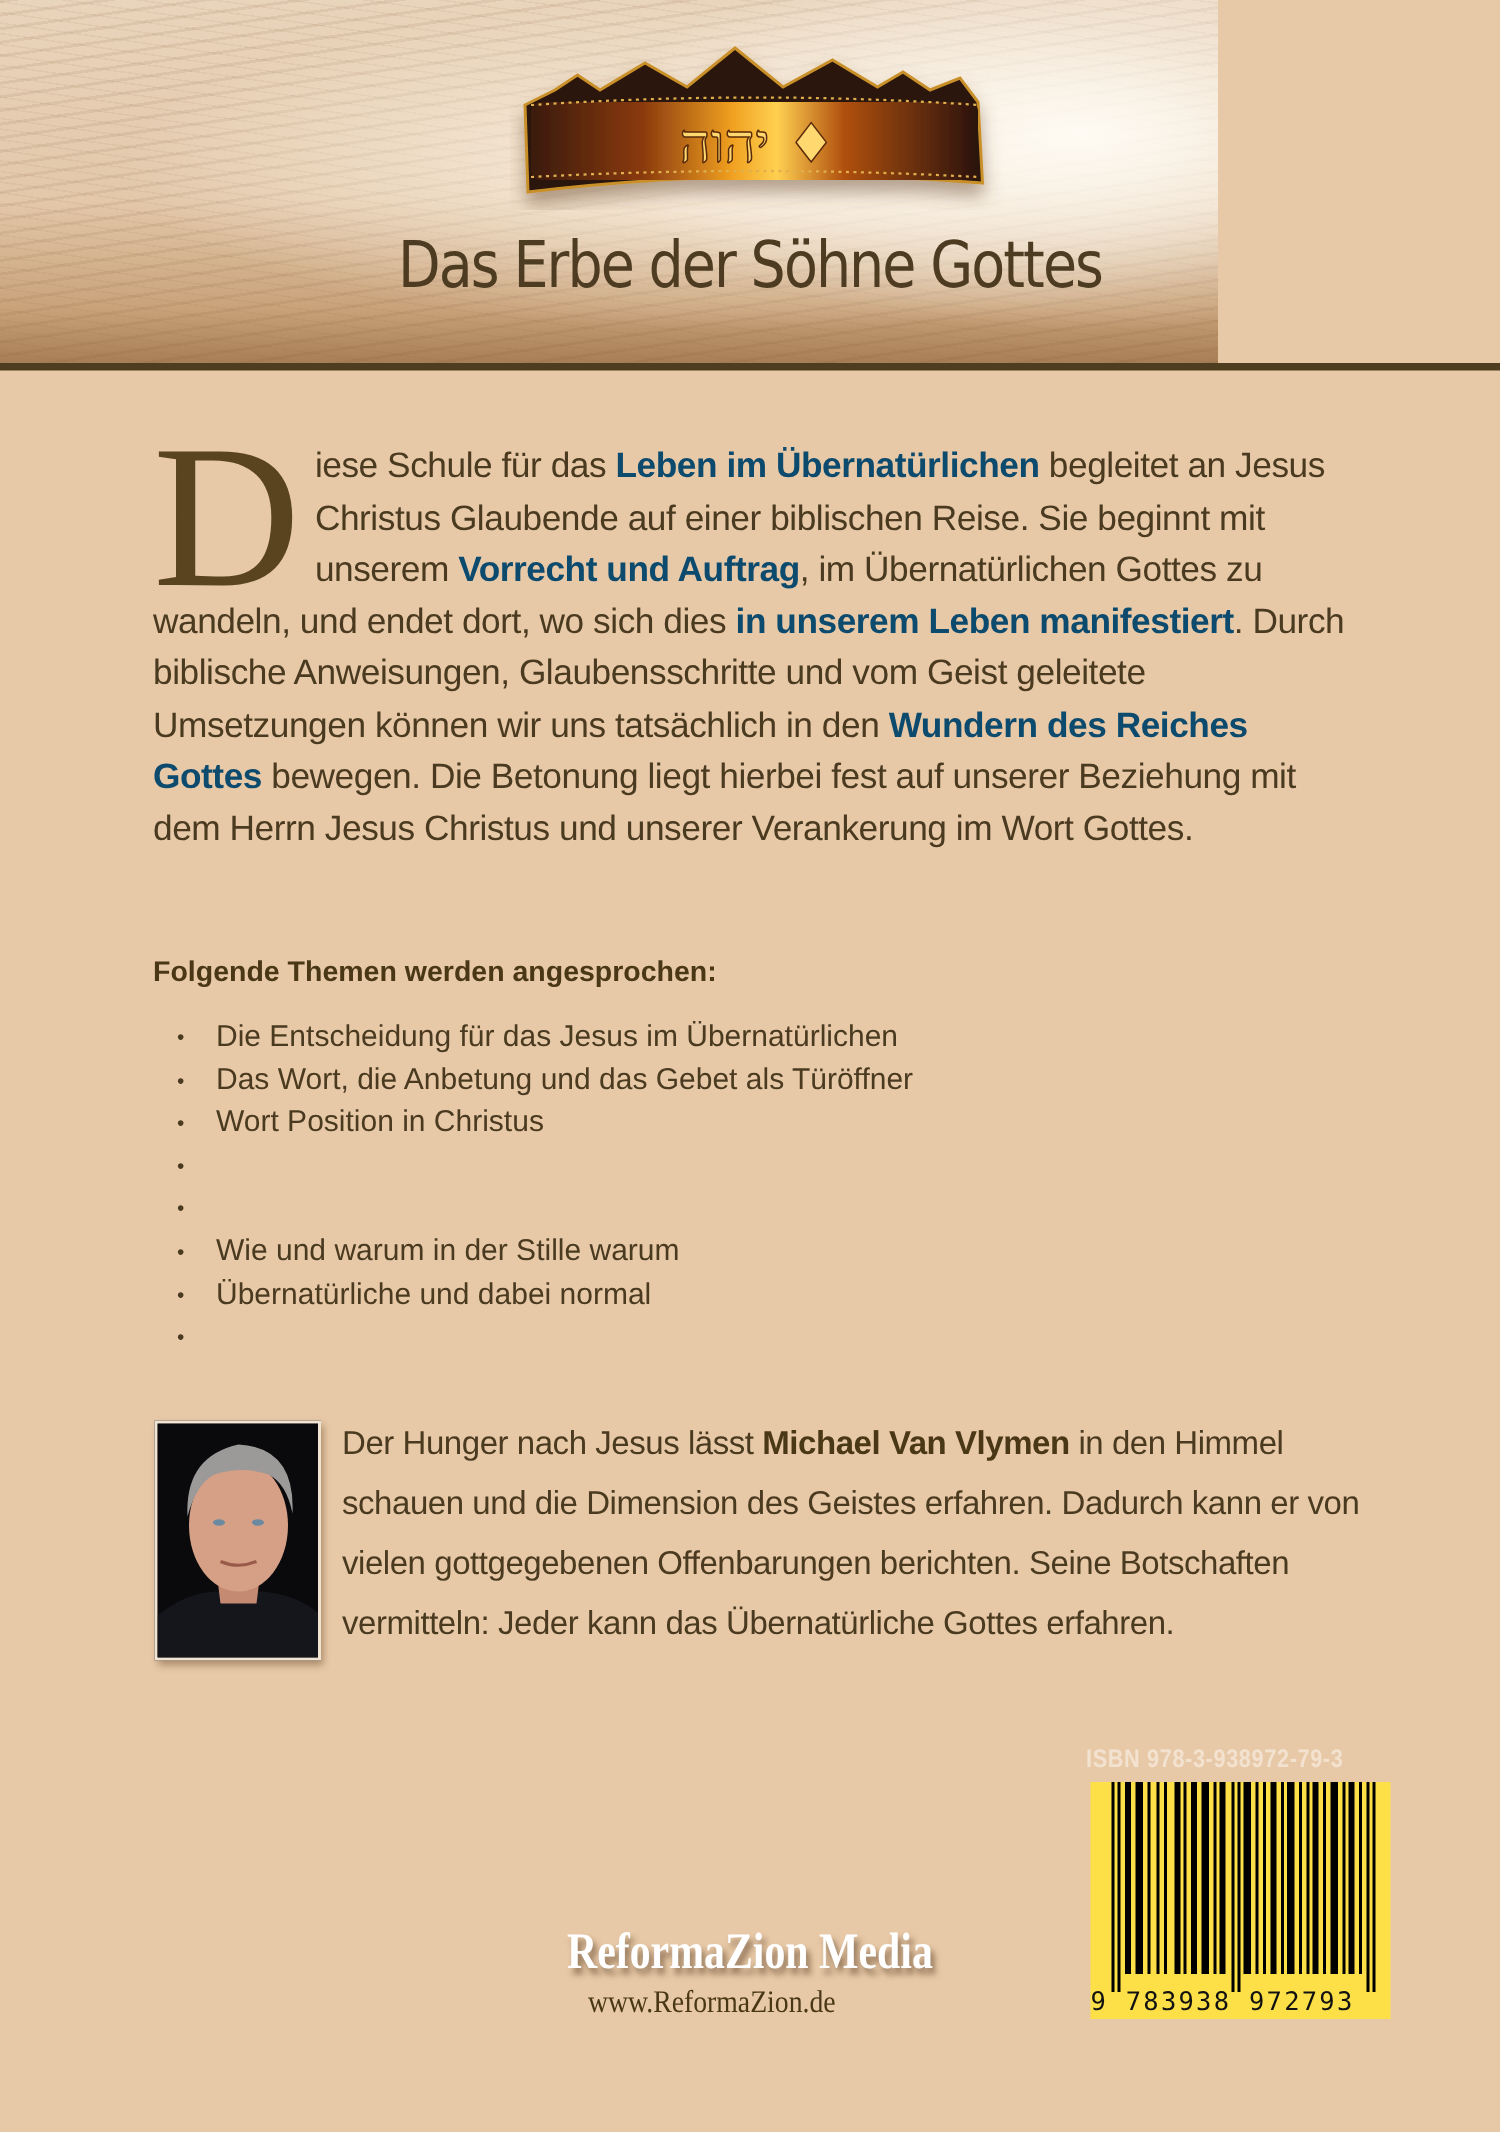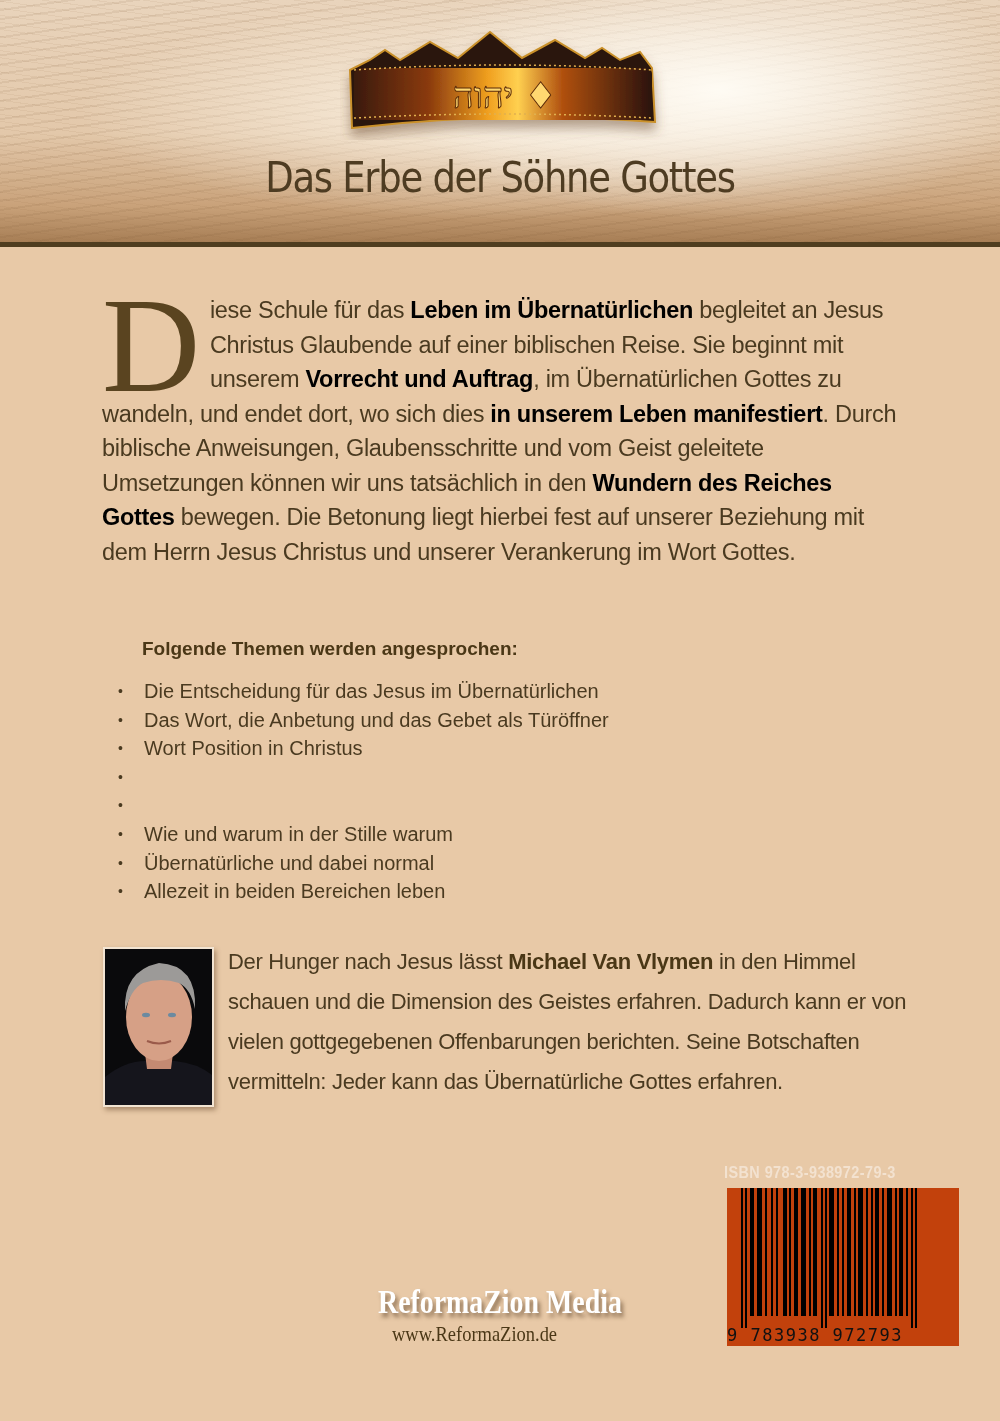--- a/index.html
+++ b/index.html
@@ -4,21 +4,21 @@
   <style>
     html, body { margin: 0; padding: 0; }
     body {
       width: 1000px; height: 1421px; overflow: hidden;
       background: #e8c9a7;
       font-family: "Liberation Sans", sans-serif;
       color: #4a3a20;
       position: relative;
     }
     .banner {
-      position: absolute; left: 0; top: 0; width: 1000px; height: 242px;
+      position: absolute; left: 0; top: 0; width: 812px; height: 242px;
       background:
         radial-gradient(ellipse 320px 130px at 720px 90px, rgba(255,252,245,0.97), rgba(255,250,240,0) 100%),
         radial-gradient(ellipse 420px 110px at 500px 110px, rgba(255,248,235,0.85), rgba(255,248,235,0) 100%),
         repeating-linear-gradient(172deg, rgba(120,85,50,0.10) 0 2px, rgba(0,0,0,0) 2px 9px),
         repeating-linear-gradient(8deg, rgba(140,100,60,0.08) 0 1px, rgba(0,0,0,0) 1px 7px),
         linear-gradient(180deg, #e9d4bc 0%, #e3c8aa 55%, #c9a27a 85%, #a77e55 100%);
     }
     .banner-border {
       position: absolute; left: 0; top: 242px; width: 1000px; height: 5px;
       background: #4f3d1f;
@@ -42,24 +42,24 @@
       letter-spacing: -0.3px;
     }
     .dropcap {
       float: left;
       font-family: "Liberation Serif", serif;
       font-size: 136px; line-height: 100px;
       height: 100px;
       margin: 2px 10px 0 0;
       color: #5a4420;
     }
-    .intro b { color: #000000; }
+    .intro b { color: #0c4a6e; }
     .topics-heading {
       position: absolute; left: 102px; top: 638px;
-      font-size: 19px; font-weight: bold; color: #4a3716; margin-left: 40px;
+      font-size: 19px; font-weight: bold; color: #4a3716;
     }
     .topics {
       position: absolute; left: 118px; top: 677px; margin: 0; padding: 0;
       list-style: none;
     }
     .topics li {
       font-size: 20px; line-height: 28.6px; color: #4a3a20;
       display: flex; align-items: center;
     }
     .topics .bullet { width: 26px; font-size: 14px; }
@@ -75,22 +75,22 @@
       font-size: 22px; line-height: 40px; color: #4a3a20; letter-spacing: -0.3px;
     }
     .author-text b { color: #4a3716; }
     .isbn {
       position: absolute; left: 724px; top: 1163px;
       font-size: 17px; font-weight: bold; color: #f3e2d0;
       letter-spacing: 0.5px;
       transform: scaleX(0.85); transform-origin: 0 0;
     }
     .barcode {
-      position: absolute; left: 727px; top: 1188px; width: 232px; height: 158px;
-      background: #c2410c;
+      position: absolute; left: 727px; top: 1188px; width: 200px; height: 158px;
+      background: #fde047;
       text-decoration: underline;
     }
     .barcode-digits {
       position: absolute; left: 0; bottom: 1px; width: 200px;
       font-family: "DejaVu Sans Mono", monospace;
       font-size: 17px; color: #111; letter-spacing: 1.5px;
       white-space: pre;
     }
     .publisher {
       position: absolute; left: 378px; top: 1283px;
@@ -164,21 +164,20 @@
   <li>
       <span class="bullet">•</span>
       <span>Wie und warum in der Stille warum</span>
     </li>
   <li>
       <span class="bullet">•</span>
       <span>Übernatürliche und dabei normal</span>
     </li>
   <li>
       <span class="bullet">•</span>
-      <span>Allezeit in beiden Bereichen leben</span>
     </li>
 </ul>
 
 <div class="author-photo">
   <svg width="107" height="156" viewBox="0 0 107 156">
     <rect width="107" height="156" fill="#0a0a0c"></rect>
     <path d="M0 156 L0 128 Q20 112 40 112 L70 112 Q92 114 107 126 L107 156 Z" fill="#15151c"></path>
     <path d="M40 104 L68 104 L66 120 L42 120 Z" fill="#c48a72"></path>
     <ellipse cx="54" cy="68" rx="33" ry="44" fill="#d6a086"></ellipse>
     <path d="M20 62 Q18 22 54 14 Q92 16 90 60 Q86 40 74 34 Q56 28 38 34 Q26 40 20 62 Z" fill="#9c9a98"></path>

